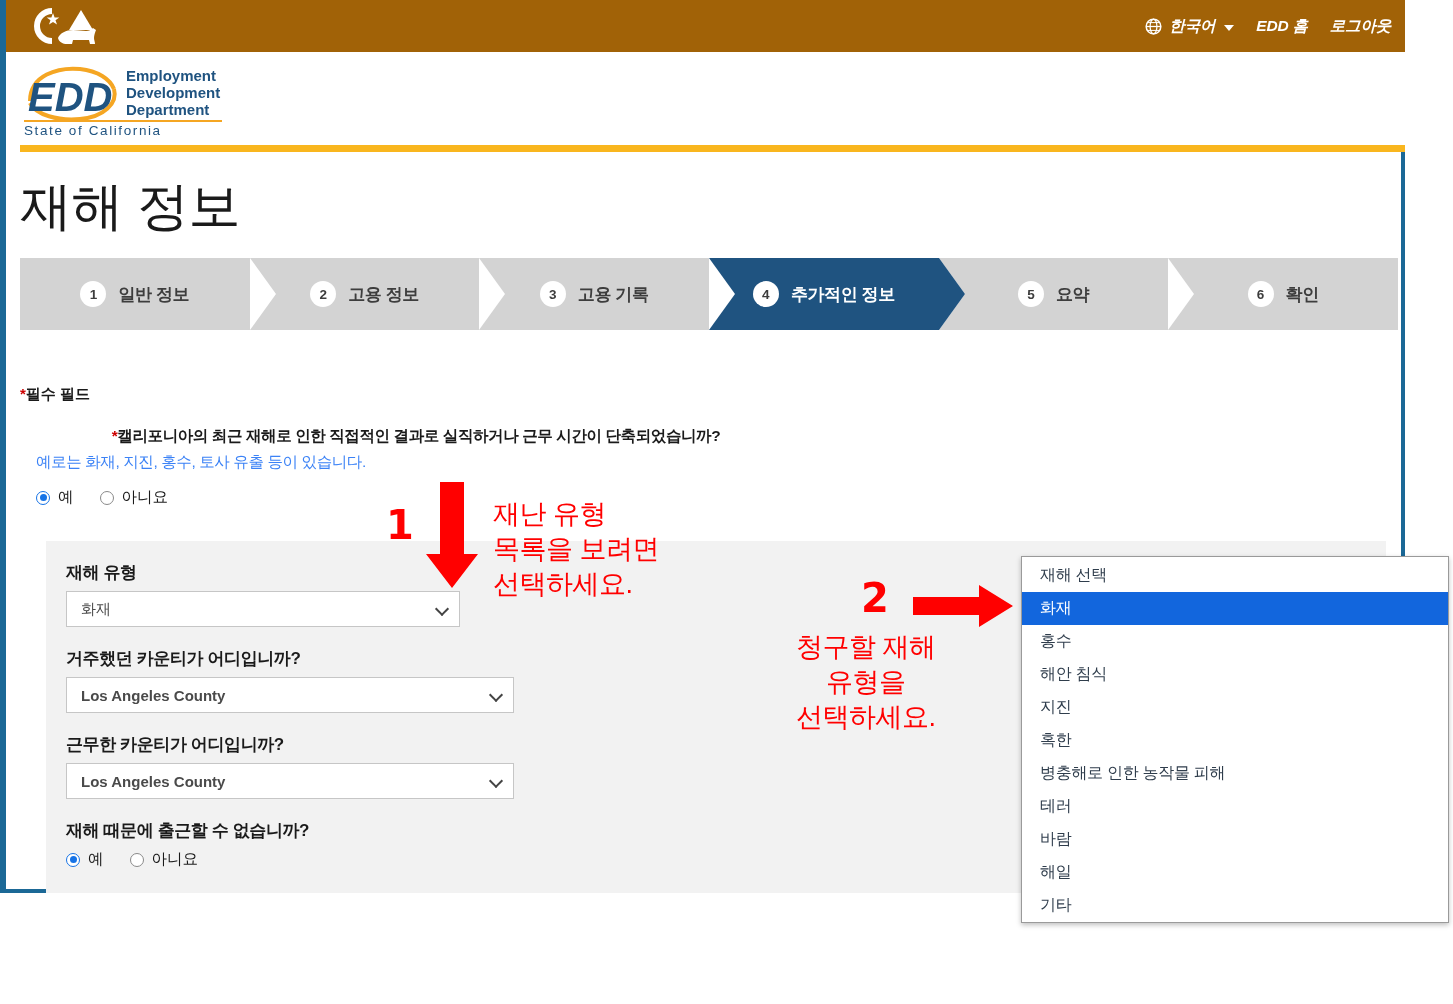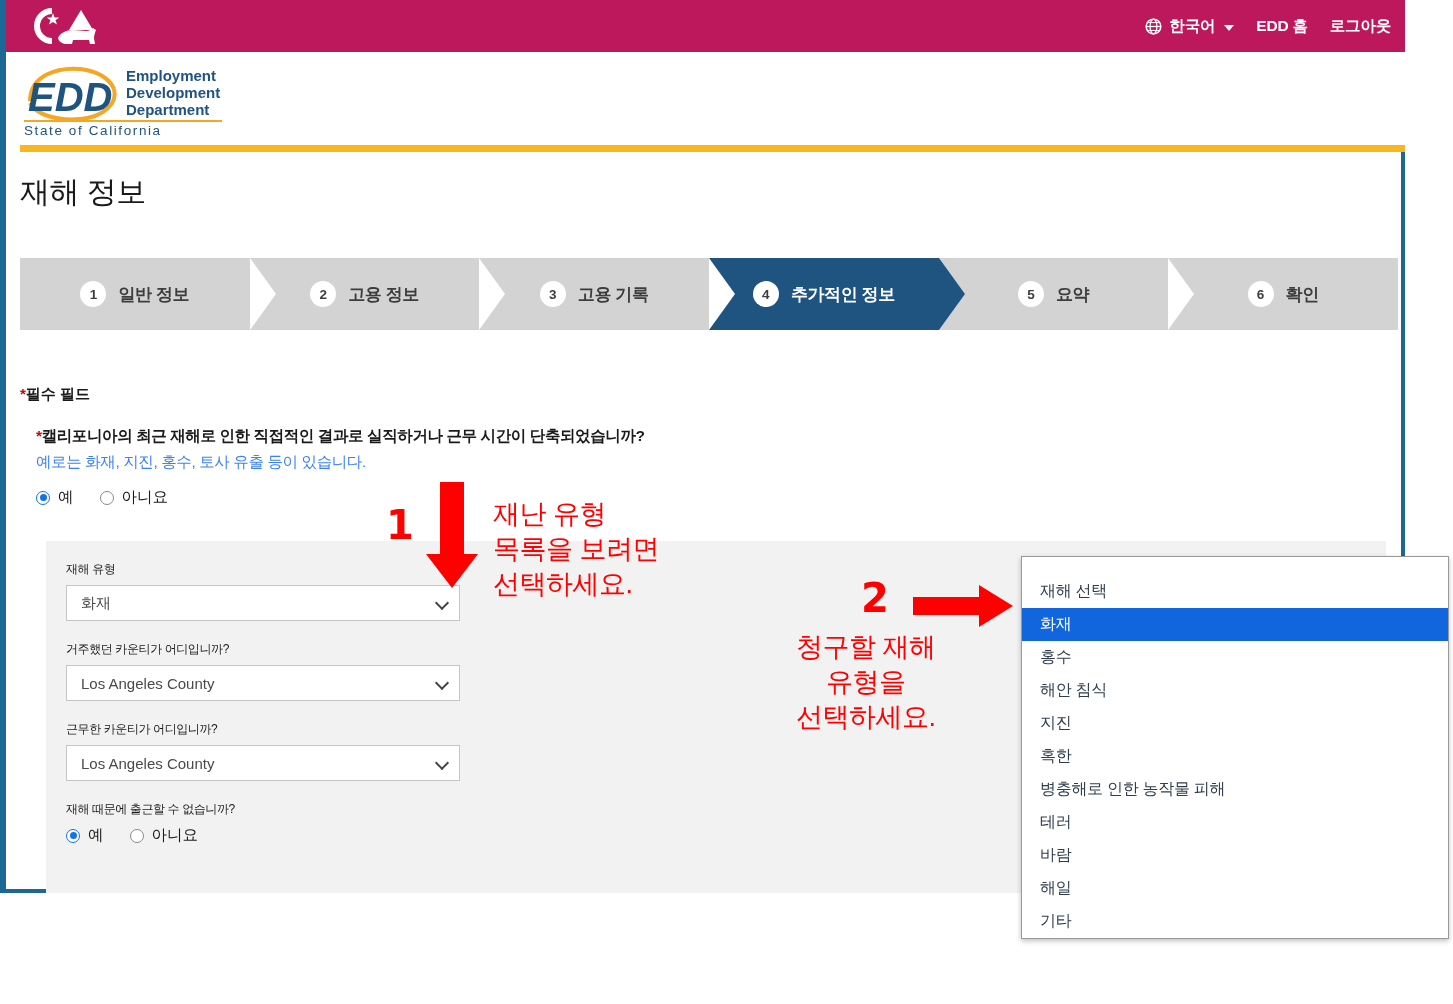--- a/index.html
+++ b/index.html
@@ -30,21 +30,22 @@
   .frame-bottom {
     position: absolute; left: 0; top: 889px;
     width: 1405px; height: 4px;
     background: #1b6896;
   }
 
   
   .topbar {
     position: absolute; left: 6px; top: 0;
     width: 1399px; height: 52px;
-    background: #be185d;
+    background: #a16207;
+    font-style: italic;
   }
   .ca-logo {
     position: absolute; left: 16px; top: 2px;
     width: 84px; height: 48px;
   }
   .topnav {
     position: absolute; right: 14px; top: 0;
     height: 52px;
     display: flex; align-items: center; gap: 22px;
     color: #ffffff;
@@ -82,21 +83,21 @@
   }
   .gold-rule {
     position: absolute; left: 20px; top: 145px;
     width: 1385px; height: 7px;
     background: #f9b61e;
   }
 
   
   .page-title {
     position: absolute; left: 20px; top: 172px;
-    font-size: 30px;
+    font-size: 52px;
     font-weight: normal;
     color: #1a1a1a;
     letter-spacing: -0.5px;
   }
 
   
   .stepper {
     position: absolute; left: 20px; top: 258px;
     width: 1378px; height: 72px;
     display: flex;
@@ -165,20 +166,21 @@
   .question-block {
     position: absolute; left: 36px; top: 425px;
     width: 760px;
   }
   .q-title {
     font-size: 15.5px;
     font-weight: bold;
     color: #1a1a1a;
     letter-spacing: -0.4px;
     line-height: 22px;
+    text-align: center;
   }
   .q-sub {
     font-size: 15.5px;
     color: #3b82f6;
     letter-spacing: -0.4px;
     margin-top: 4px;
     line-height: 22px;
   }
   .radio-row {
     display: flex; align-items: center; gap: 26px;
@@ -215,22 +217,22 @@
   .gray-panel {
     position: absolute; left: 46px; top: 541px;
     width: 1340px; height: 352px;
     background: #f2f2f2;
   }
   .panel-inner {
     position: absolute; left: 66px; top: 561px;
     width: 420px;
   }
   .field-label {
-    font-size: 12px;
-    font-weight: normal;
+    font-size: 17px;
+    font-weight: bold;
     color: #1a1a1a;
     letter-spacing: -0.4px;
     margin-bottom: 7px;
   }
   .select-box {
     position: relative;
     width: 394px;
     height: 36px;
     background: #ffffff;
     border: 1px solid #c6c6c6;
@@ -243,32 +245,32 @@
     cursor: pointer;
   }
   .select-box .chev {
     position: absolute;
     right: 12px; top: 12px;
     width: 10px; height: 10px;
     border-right: 2px solid #444;
     border-bottom: 2px solid #444;
     transform: rotate(45deg);
   }
-  .select-box.narrow { width: 394px; }
+  .select-box.narrow { width: 448px; font-weight: bold; }
 
   
   .dropdown {
     position: absolute;
     left: 1021px; top: 556px;
     width: 428px;
     background: #ffffff;
     border: 1px solid #9a9a9a;
     box-shadow: 0 2px 5px rgba(0,0,0,0.25);
     z-index: 40;
-    padding-top: 18px;
+    padding-top: 2px;
   }
   .dd-item {
     height: 33px;
     display: flex;
     align-items: center;
     padding-left: 18px;
     font-size: 16px;
     color: #2f3d4c;
     letter-spacing: -0.3px;
     cursor: pointer;

